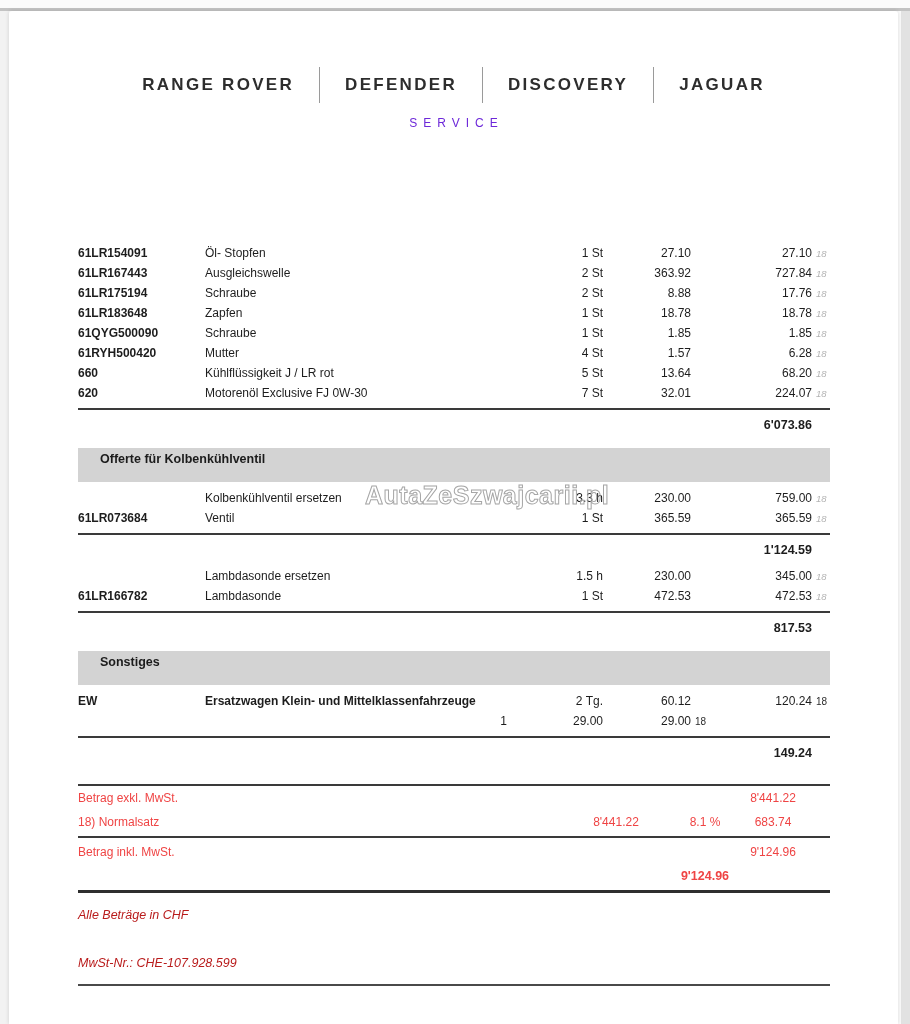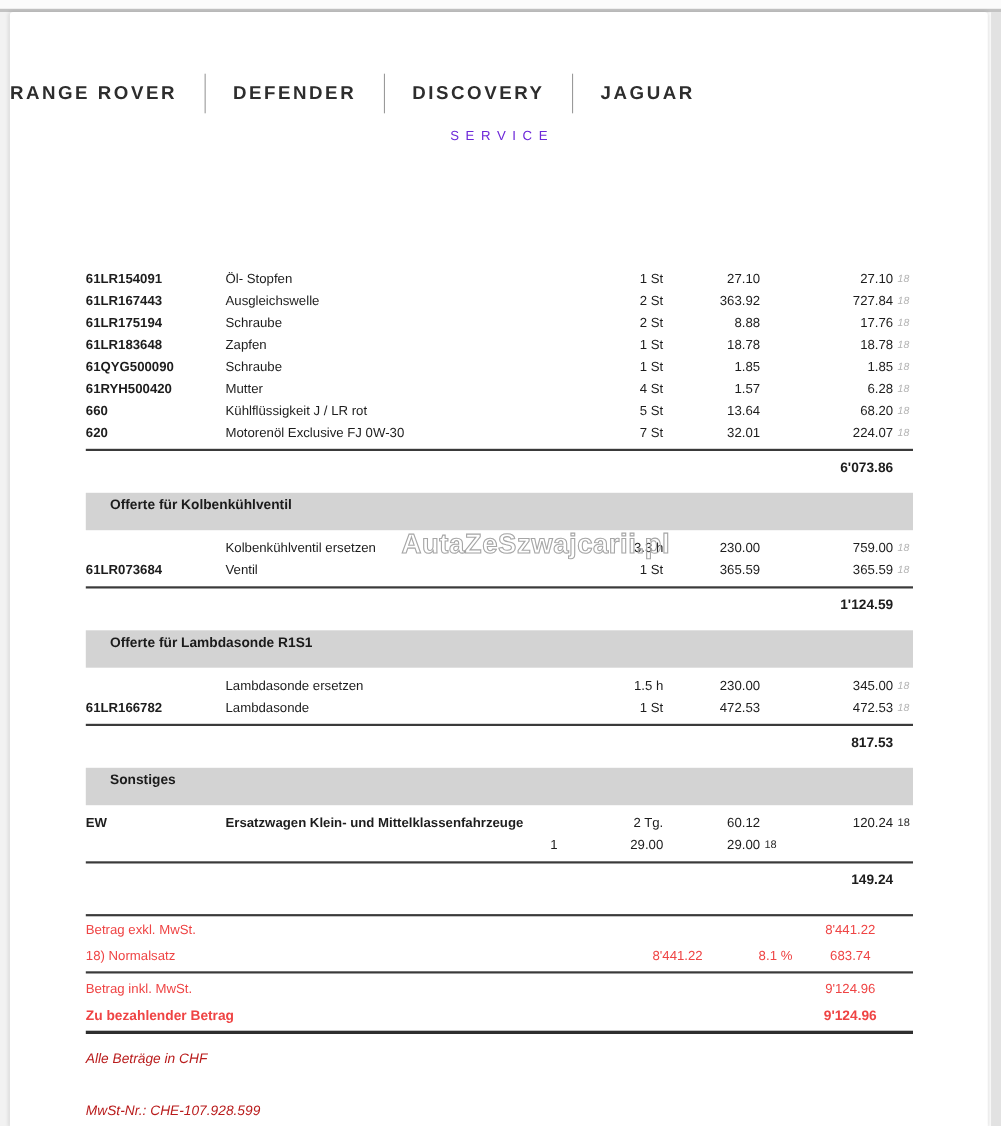--- a/index.html
+++ b/index.html
@@ -9,21 +9,21 @@
   .top-edge-line { position:absolute; top:8px; left:0; right:0; height:3px;
                    background:#c3c3c3; }
   .left-edge { position:absolute; top:11px; left:0; bottom:0; width:9px; background:#f2f2f2; }
   .right-edge { position:absolute; top:11px; right:0; bottom:0; width:9px; background:#e2e2e2; }
   .page { position:absolute; top:11px; left:9px; right:12px; bottom:0;
           background:#ffffff; border-radius:3px 3px 0 0;
           box-shadow:0 0 4px rgba(0,0,0,0.14); }
 
   
   .doc-header { padding-top:56px; text-align:center; }
-  .brands { display:flex; justify-content:flex-start; align-items:center; }
+  .brands { display:flex; justify-content:center; align-items:center; }
   .brand { font-size:17px; font-weight:bold; letter-spacing:2.3px; color:#2d2d2d;
            white-space:nowrap; }
   .brand-sep { width:1px; height:36px; background:#9a9a9a; margin:0 25px; }
   .service { margin-top:13px; font-size:12px; letter-spacing:6px; color:#6d28d9;
              padding-left:6px; }
 
   
   .watermark { position:absolute; left:356px; top:470px; font-size:25px; font-weight:bold;
                letter-spacing:0.5px; color:rgba(255,255,255,0.05);
                -webkit-text-stroke:1px #a6a6a6; z-index:3; pointer-events:none; }
@@ -183,21 +183,20 @@
           </div>
           <div class="rule"></div>
           <div class="grid row subtotal">
             <span></span>
             <span></span>
             <span></span>
             <span></span>
             <span class="c-total">1'124.59</span>
             <span></span>
           </div>
-          <div class="section-bar"><span>Offerte für Lambdasonde R1S1</span></div>
           <div class="rows-wrap">
             <div class="grid row">
               <span class="c-part"></span>
               <span class="c-desc">Lambdasonde ersetzen</span>
               <span class="c-qty">1.5 h</span>
               <span class="c-unit">230.00</span>
               <span class="c-total">345.00</span>
               <span class="c-fn">18</span>
             </div>
             <div class="grid row">
@@ -266,21 +265,20 @@
             </div>
             <div class="t-mid-rule"></div>
             <div class="t-row">
               <span class="t-label">Betrag inkl. MwSt.</span>
               <span class="t-base"></span>
               <span class="t-rate"></span>
               <span class="t-amount">9'124.96</span>
               <span class="t-fn"></span>
             </div>
             <div class="t-row t-bold">
-              <span class="t-label">Zu bezahlender Betrag</span>
               <span class="t-base"></span>
               <span class="t-rate"></span>
               <span class="t-amount">9'124.96</span>
               <span class="t-fn"></span>
             </div>
           </div>
         <div class="rule-bottom"></div>
       </div>
 
       <div class="footnote currency">Alle Beträge in CHF</div>

